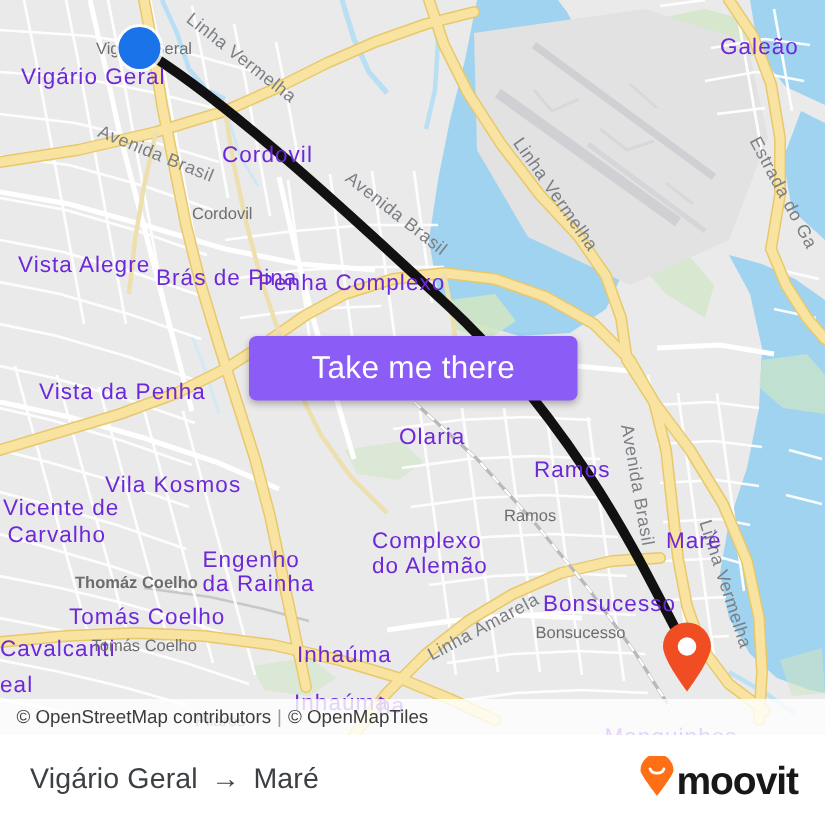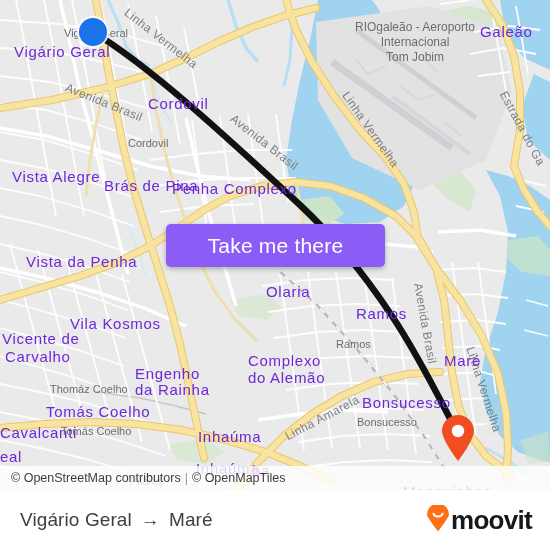--- a/index.html
+++ b/index.html
@@ -310,46 +310,41 @@
         <div class="lbl lbl-place-sm" style="left: 128px; top: 137px;">Cordovil</div>
         <div class="lbl lbl-place" style="left: 12px; top: 168px;">Vista Alegre</div>
         <div class="lbl lbl-place" style="left: 104px; top: 177px;">Brás de Pina</div>
         <div class="lbl lbl-place" style="left: 172px; top: 180px;">Penha Complexo</div>
         <div class="lbl lbl-place" style="left: 26px; top: 253px;">Vista da Penha</div>
         <div class="lbl lbl-place" style="left: 70px; top: 315px;">Vila Kosmos</div>
         <div class="lbl lbl-place" style="left: 2px; top: 330px;">Vicente de</div>
         <div class="lbl lbl-place" style="left: 5px; top: 348px;">Carvalho</div>
         <div class="lbl lbl-place" style="left: 135px; top: 365px;">Engenho</div>
         <div class="lbl lbl-place" style="left: 135px; top: 381px;">da Rainha</div>
-        <div class="lbl lbl-place-sm" style="left: 50px; top: 383px;">Thomáz Coelho</div>
+        <div class="lbl lbl-place-sm" style="left: 50px; top: 383px; font-weight: bold;">Thomáz Coelho</div>
         <div class="lbl lbl-place" style="left: 46px; top: 403px;">Tomás Coelho</div>
         <div class="lbl lbl-place" style="left: 0px; top: 424px;">Cavalcanti</div>
         <div class="lbl lbl-place-sm" style="left: 61px; top: 425px;">Tomás Coelho</div>
         <div class="lbl lbl-place" style="left: 0px; top: 448px;">eal</div>
         <div class="lbl lbl-place" style="left: 198px; top: 428px;">Inhaúma</div>
         <div class="lbl lbl-place" style="left: 196px; top: 460px;">Inhaúma</div>
         <div class="lbl lbl-place-sm" style="left: 130px; top: 475px;">Pilares</div>
         <div class="lbl lbl-place" style="left: 248px; top: 352px;">Complexo</div>
         <div class="lbl lbl-place" style="left: 248px; top: 369px;">do Alemão</div>
         <div class="lbl lbl-place" style="left: 266px; top: 283px;">Olaria</div>
         <div class="lbl lbl-place" style="left: 356px; top: 305px;">Ramos</div>
         <div class="lbl lbl-place-sm" style="left: 336px; top: 338px;">Ramos</div>
         <div class="lbl lbl-place" style="left: 362px; top: 394px;">Bonsucesso</div>
         <div class="lbl lbl-place-sm" style="left: 357px; top: 416px;">Bonsucesso</div>
         <div class="lbl lbl-place" style="left: 444px; top: 352px;">Maré</div>
         <div class="lbl lbl-place" style="left: 403px; top: 483px;">Manguinhos</div>
         <div class="lbl lbl-place" style="left: 480px; top: 23px;">Galeão</div>
         <div class="lbl lbl-place" style="left: 252px; top: 462px;">ha</div>
       </div>
 
-    <div class="lbl lbl-airport lbl-c" id="airport-label" style="left: 415px; top: 42px;">
-      <div>RIOgaleão - Aeroporto</div>
-      <div>Internacional</div>
-      <div>Tom Jobim</div>
-    </div>
 
     <div id="origin-marker"></div>
 
     <div id="dest-marker">
       <svg width="36" height="48" viewBox="0 0 36 48">
         <path d="M18,47 C18,47 34,26 34,17 A16,16 0 1,0 2,17 C2,26 18,47 18,47 Z" fill="#f04d23"></path>
         <circle cx="18" cy="17" r="6.2" fill="#ffffff"></circle>
       </svg>
     </div>
 

